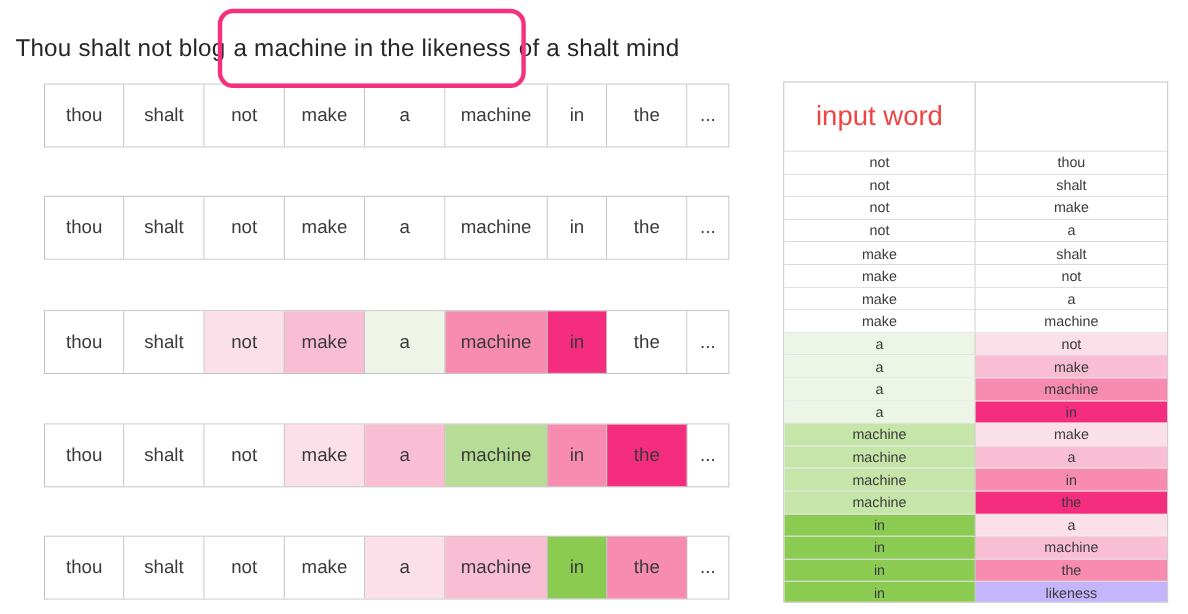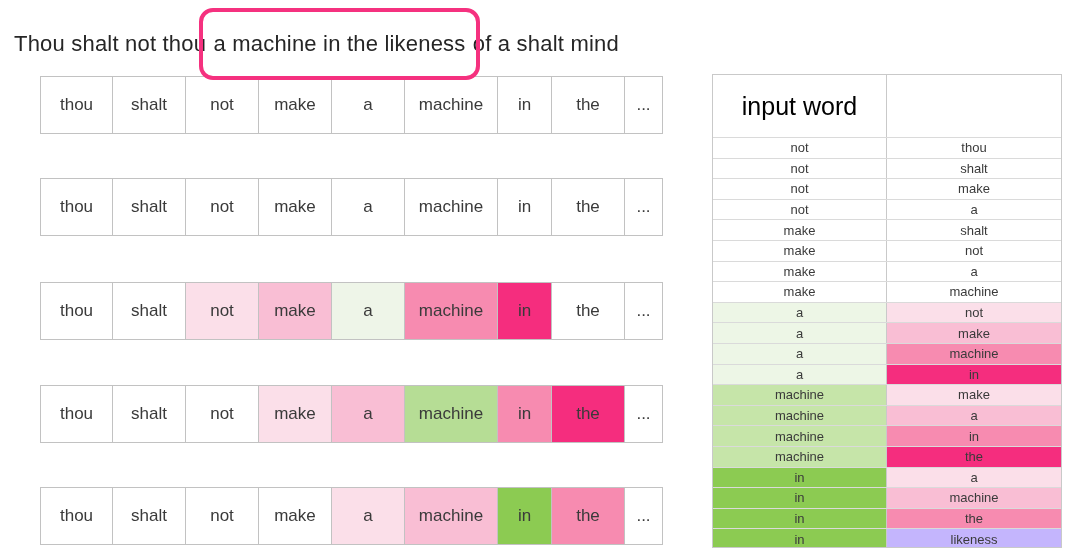--- a/index.html
+++ b/index.html
@@ -52,21 +52,21 @@
     text-shadow:0 0 1px rgba(255,255,255,0.6);
     z-index:5;white-space:nowrap;
   }
 </style>
 </head>
 <body>
 
 <div class="canvas">
 
   <div class="title">
-    <span>Thou shalt not thou</span>
+    <span>Thou shalt not blog</span>
     <span class="ring-span" style="border-color: rgb(245, 49, 127);">a machine in the likeness</span>
     <span>of a shalt mind</span>
   </div>
 
   <div class="seq-wrap">
       <div class="seq-row" style="top: 76px;">
         <div class="seq-cell" style="width: 72px; background: rgb(255, 255, 255);">thou</div>
         <div class="seq-cell" style="width: 73px; background: rgb(255, 255, 255);">shalt</div>
         <div class="seq-cell" style="width: 73px; background: rgb(255, 255, 255);">not</div>
         <div class="seq-cell" style="width: 73px; background: rgb(255, 255, 255);">make</div>
@@ -117,21 +117,21 @@
         <div class="seq-cell" style="width: 73px; background: rgb(251, 223, 233);">a</div>
         <div class="seq-cell" style="width: 93px; background: rgb(249, 190, 212);">machine</div>
         <div class="seq-cell" style="width: 54px; background: rgb(140, 203, 82);">in</div>
         <div class="seq-cell" style="width: 73px; background: rgb(247, 139, 176);">the</div>
         <div class="seq-cell" style="width: 37px; background: rgb(255, 255, 255);">...</div>
       </div>
     </div>
 
   <div class="pair-table">
     <div class="pair-header">
-      <div class="pair-hcell input" style="color: #000000;">input word</div>
+      <div class="pair-hcell input" style="color: #ef4444;">input word</div>
     </div>
     <div>
         <div class="pair-row">
           <div class="pair-cell input" style="background: rgb(255, 255, 255);">not</div>
           <div class="pair-cell target" style="background: rgb(255, 255, 255);">thou</div>
         </div>
         <div class="pair-row">
           <div class="pair-cell input" style="background: rgb(255, 255, 255);">not</div>
           <div class="pair-cell target" style="background: rgb(255, 255, 255);">shalt</div>
         </div>

